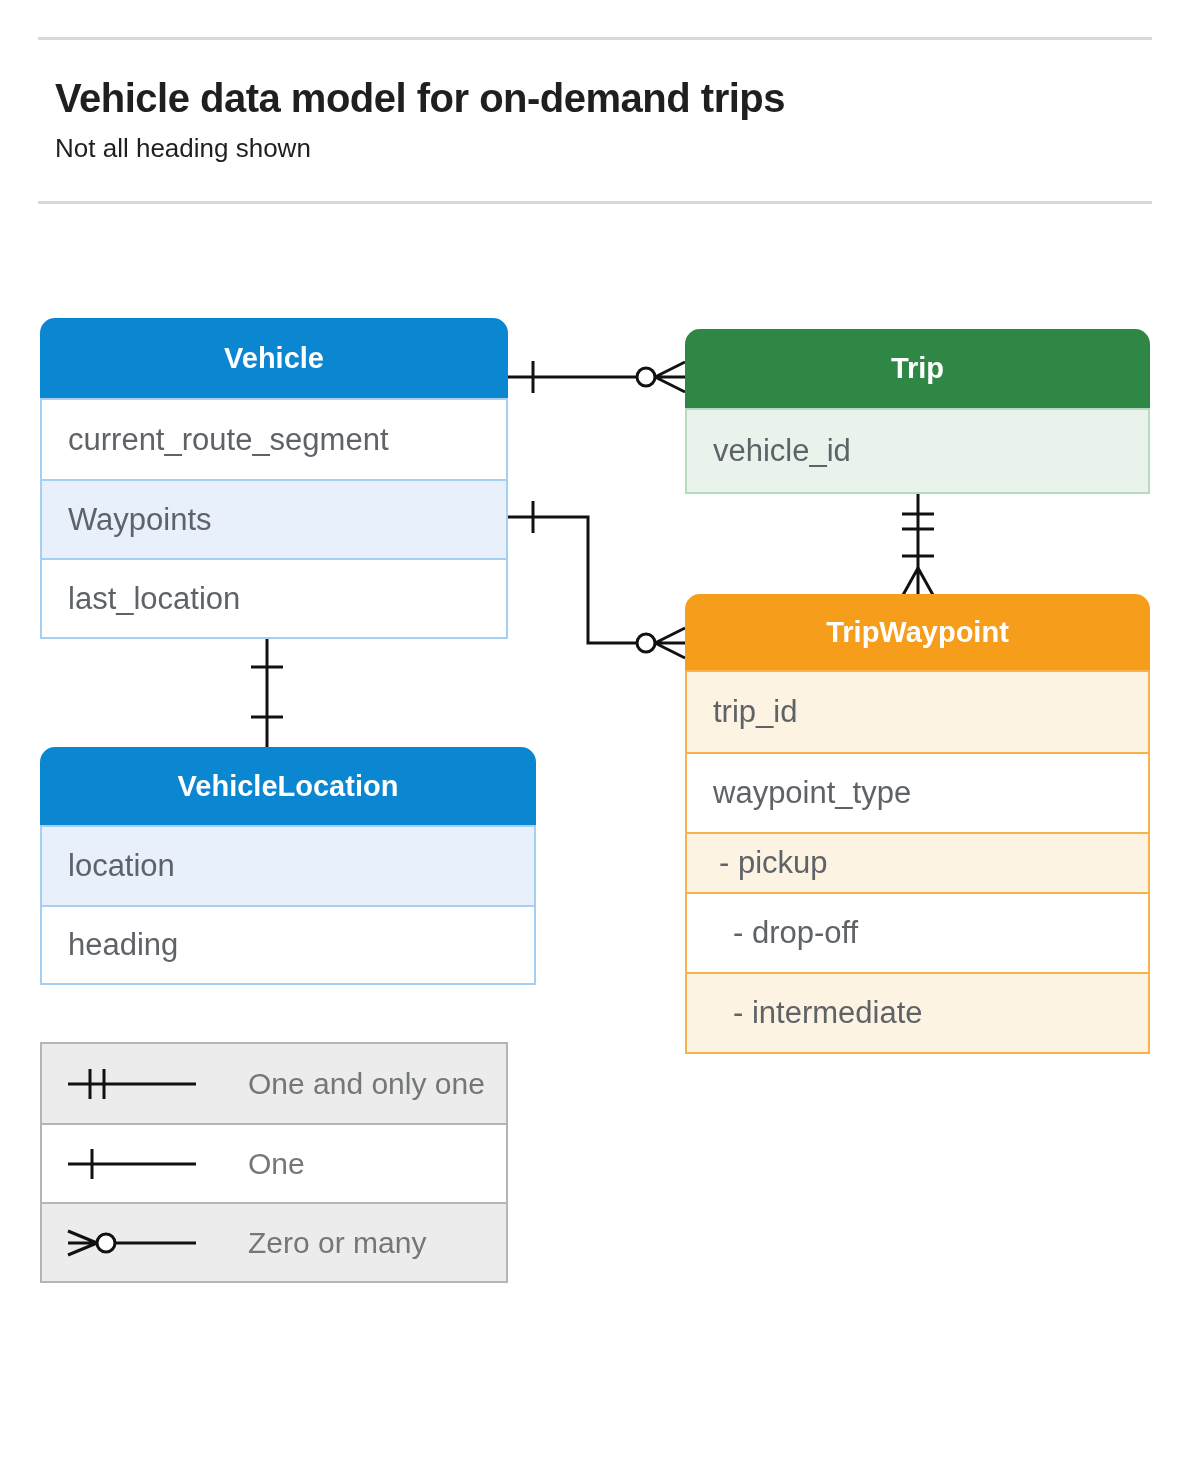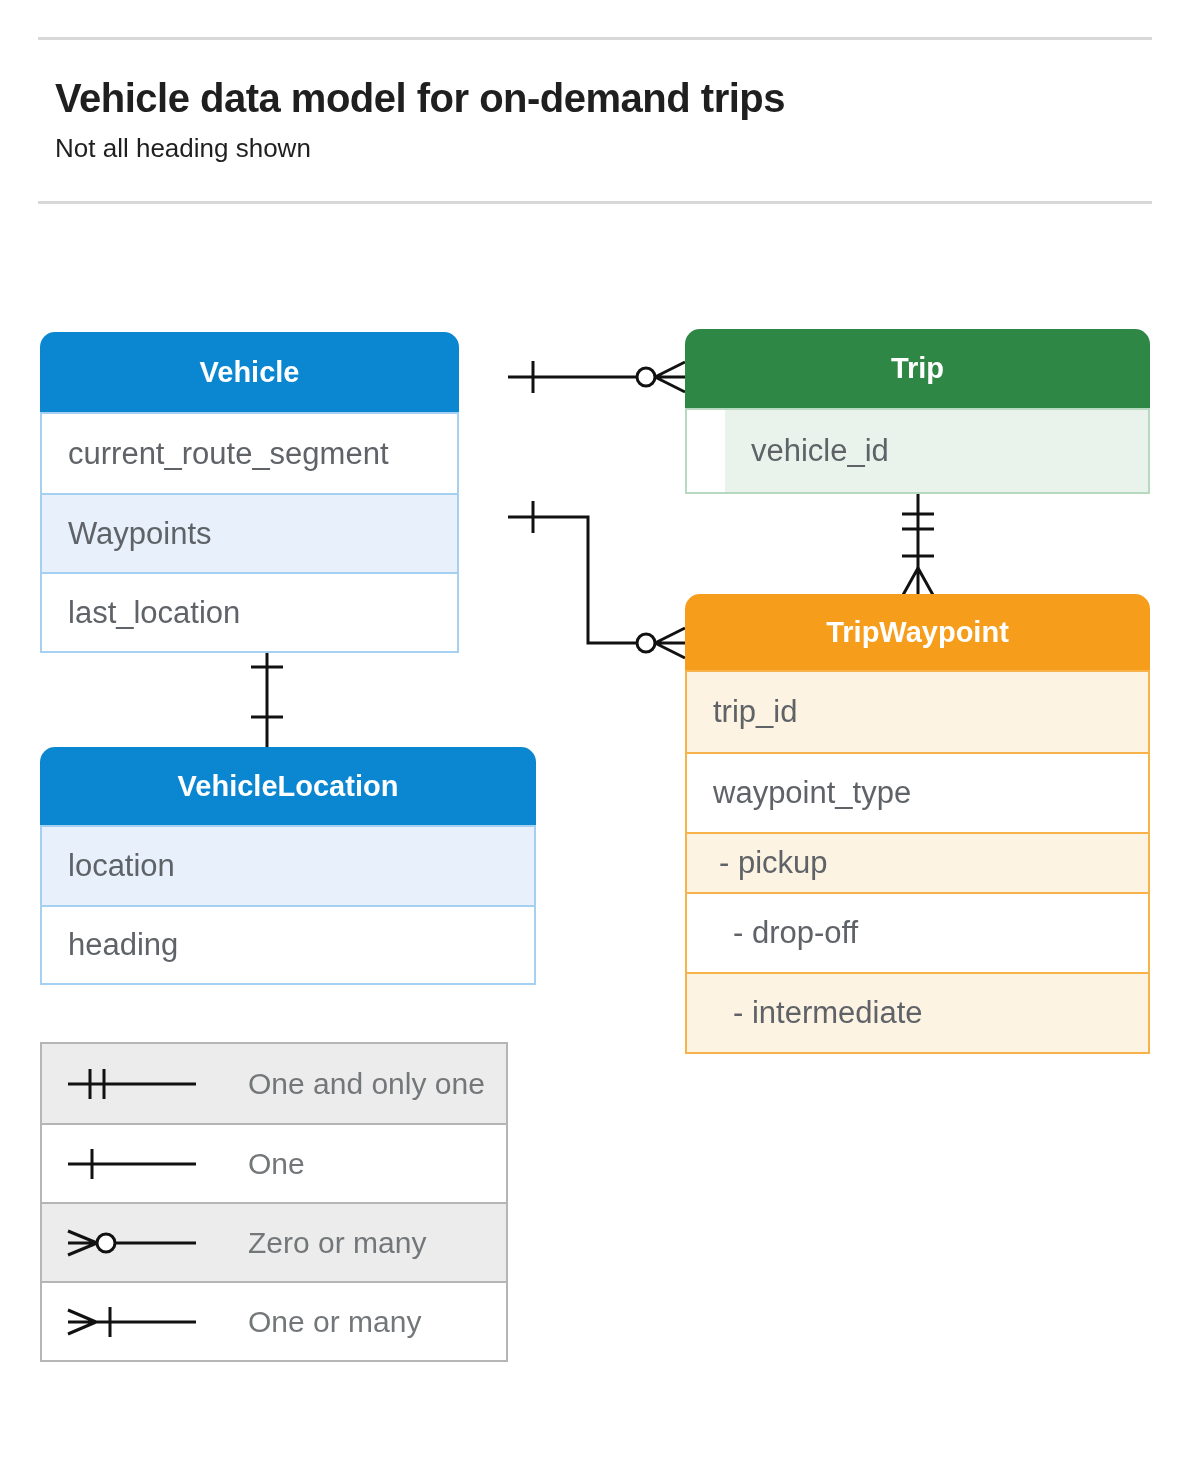--- a/index.html
+++ b/index.html
@@ -20,21 +20,21 @@
   svg.connectors{position:absolute;left:0;top:0;z-index:0;}
   .entity{position:absolute;z-index:1;}
   .entity-header{display:flex;align-items:center;justify-content:center;
     border-radius:15px 15px 0 0;color:#ffffff;font-weight:700;font-size:29px;}
   .entity-header.blue{background:var(--blue-header);}
   .entity-header.green{background:var(--green-header);}
   .entity-header.orange{background:var(--orange-header);}
   .entity-header.gray{background:var(--gray-header);}
   .rows{background:#ffffff;}
   .rows.blue{border:2px solid var(--blue-border);}
-  .rows.green{border:2px solid var(--green-border);padding-left:38px;}
+  .rows.green{border:2px solid var(--green-border);}
   .rows.orange{border:2px solid var(--orange-border);}
   .rows.gray{border:2px solid var(--gray-border);}
   .row{display:flex;align-items:center;padding-left:26px;font-size:31px;color:var(--row-text);}
   .rows.blue .row + .row{border-top:2px solid var(--blue-border);}
   .rows.orange .row + .row{border-top:2px solid var(--orange-border);}
   .rows.gray .row + .row{border-top:2px solid var(--gray-border);}
   .row.tint-blue{background:var(--blue-tint);}
   .row.tint-green{background:var(--green-tint);}
   .row.tint-orange{background:var(--orange-tint);}
   .row.tint-gray{background:var(--gray-tint);}
@@ -75,21 +75,21 @@
       <path d="M902 556 H934"></path>
       <path d="M918 568 V595 M918 568 L903 595 M918 568 L933 595"></path>
     </g>
 
     <g stroke="#111111" stroke-width="3" fill="none">
       <path d="M267 636 V747"></path>
       <path d="M251 667 H283 M251 717 H283"></path>
     </g>
   </svg>
 
-  <div class="entity" style="left:40px;top:332px;width:419px;">
+  <div class="entity" style="left:40px;top:318px;width:468px;">
     <div class="entity-header blue" style="height:80px;">
       <span>Vehicle</span>
     </div>
     <div class="rows blue">
       <div class="row" style="height:79px;">
         <span>current_route_segment</span>
       </div>
       <div class="row tint-blue" style="height:79px;">
         <span>Waypoints</span>
       </div>
@@ -162,22 +162,16 @@
         <span class="lbl">One</span>
       </div>
       <div class="row tint-gray" style="height:79px;">
         <svg class="sym" viewBox="0 0 150 40" stroke="#111111" stroke-width="3" fill="none">
           <path d="M2 8 L31 20 M2 32 L31 20 M2 20 H31"></path>
           <circle cx="40" cy="20" r="9" fill="#ffffff"></circle>
           <path d="M49 20 H130"></path>
         </svg>
         <span class="lbl">Zero or many</span>
       </div>
-      <div class="row" style="height:79px;">
-        <svg class="sym" viewBox="0 0 150 40" stroke="#111111" stroke-width="3" fill="none">
-          <path d="M2 8 L30 20 M2 32 L30 20 M2 20 H130 M44 5 V35"></path>
-        </svg>
-        <span class="lbl">One or many</span>
-      </div>
     </div>
   </div>
 
 </div>
 
 </body></html>

